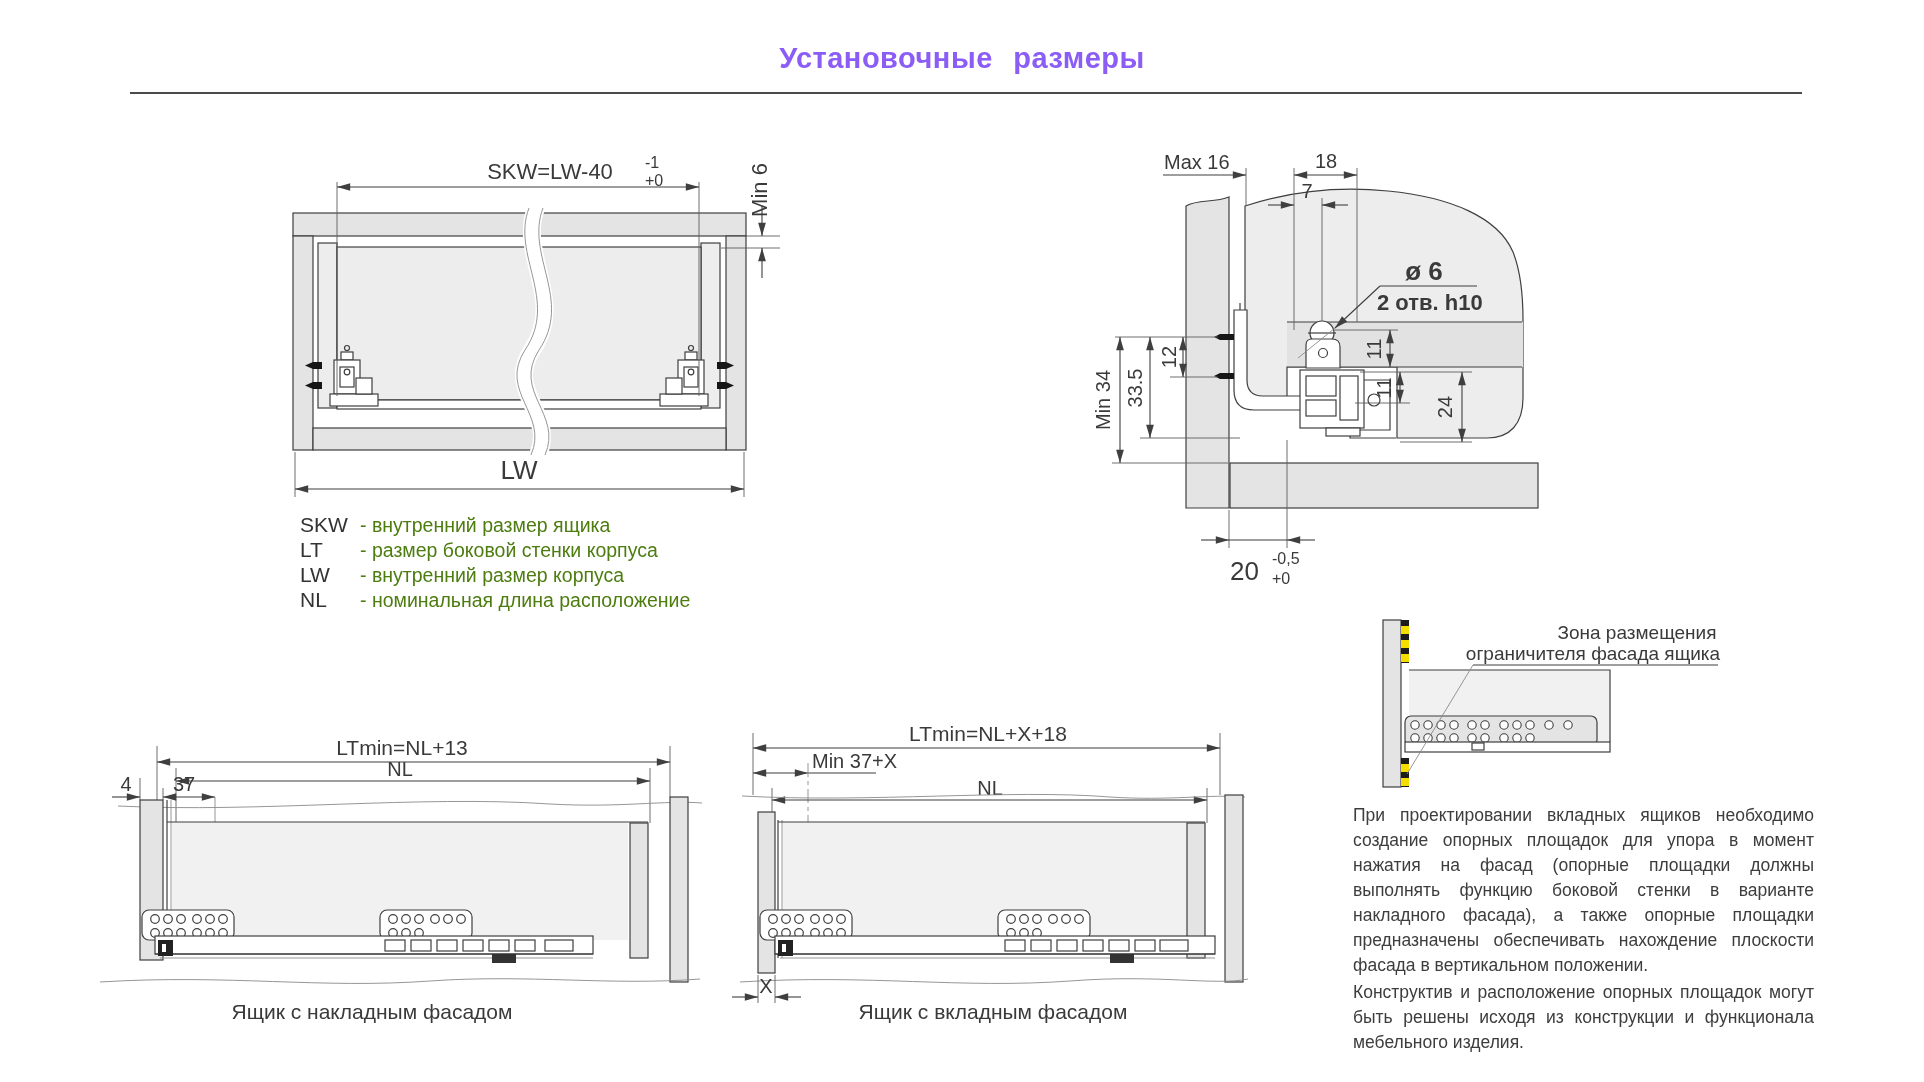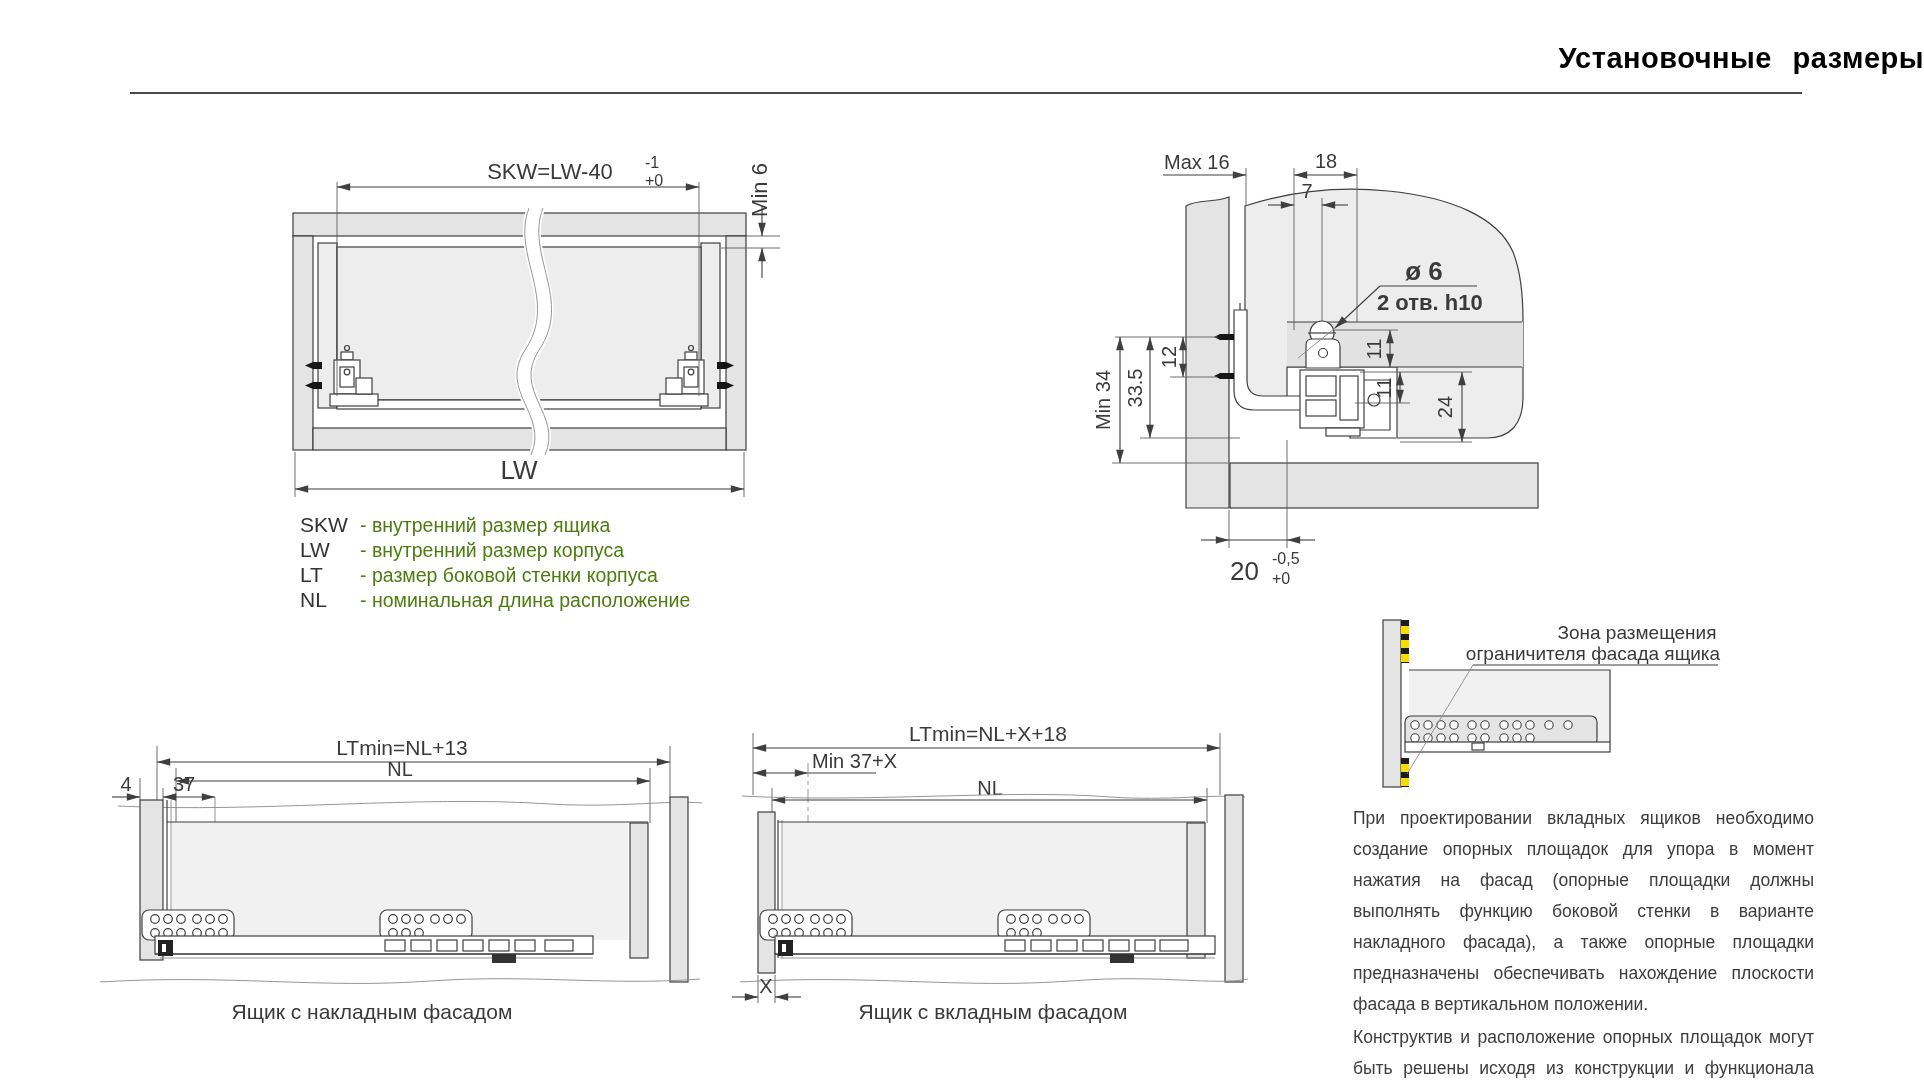--- a/index.html
+++ b/index.html
@@ -1,19 +1,19 @@
 <!DOCTYPE html>
 <html><head>
 <meta charset="utf-8">
 <style>
   html,body{margin:0;padding:0;background:#fff;}
   .page{position:relative;width:1924px;height:1082px;background:#fff;overflow:hidden;
         font-family:"Liberation Sans",sans-serif;color:#3a3a3a;}
-  .title{position:absolute;left:0;top:42px;width:100%;text-align:right;
-         font-size:29px;font-weight:bold;color:#000000;word-spacing:12px;letter-spacing:0.5px;}
+  .title{position:absolute;left:0;top:42px;width:100%;text-align:center;
+         font-size:29px;font-weight:bold;color:#8b5cf6;word-spacing:12px;letter-spacing:0.5px;}
   .divider{position:absolute;left:130px;top:92px;width:1672px;height:2px;background:#4a4a4a;}
   svg{position:absolute;left:0;top:0;}
   svg text{font-family:"Liberation Sans",sans-serif;fill:#3a3a3a;}
   .dim-t{font-size:20px;}
   .dim-l{font-size:22px;}
   .dim-xl{font-size:26px;}
   .tol{font-size:16px;}
   .cap{font-size:21px;}
   .note-t{font-size:19px;}
   .bold{font-weight:bold;}
@@ -24,21 +24,21 @@
   .dimarr{stroke:#3f3f3f;stroke-width:1.1;fill:none;marker-end:url(#arr);}
   .fill-panel{fill:#e4e4e4;stroke:#3f3f3f;stroke-width:1.2;}
   .fill-light{fill:#ededed;stroke:#3f3f3f;stroke-width:1.2;}
   .fill-lighter{fill:#f1f1f1;stroke:none;}
   .fill-white{fill:#ffffff;stroke:#3f3f3f;stroke-width:1.2;}
   .legend{position:absolute;left:300px;top:512px;}
   .legend-row{height:25px;line-height:25px;white-space:nowrap;}
   .legend-key{display:inline-block;width:60px;font-size:21px;font-weight:normal;color:#333;}
   .legend-desc{font-size:19.5px;color:#4d7c0f;}
   .notes{position:absolute;left:1353px;top:803px;width:461px;}
-  .notes p{margin:0;font-size:17.5px;line-height:31px;text-align:justify;color:#3d3d3d;}
+  .notes p{margin:0;font-size:17.5px;line-height:25px;text-align:justify;color:#3d3d3d;}
   .notes p + p{margin-top:2px;}
 </style>
 </head>
 <body>
 
 <div class="page">
 
   <div class="title">Установочные размеры</div>
   <div class="divider"></div>
 
@@ -359,24 +359,24 @@
       <text x="766" y="993" class="dim-t" text-anchor="middle">X</text>
       <text x="993" y="1019" class="cap" text-anchor="middle">Ящик с вкладным фасадом</text>
     </g>
   </svg>
 
   <div class="legend">
     <div class="legend-row">
       <span class="legend-key">SKW</span><span class="legend-desc">- внутренний размер ящика</span>
     </div>
     <div class="legend-row">
-      <span class="legend-key">LW</span><span class="legend-desc">- внутренний размер корпуса</span>
+      <span class="legend-key">LT</span><span class="legend-desc">- размер боковой стенки корпуса</span>
     </div>
     <div class="legend-row">
-      <span class="legend-key">LT</span><span class="legend-desc">- размер боковой стенки корпуса</span>
+      <span class="legend-key">LW</span><span class="legend-desc">- внутренний размер корпуса</span>
     </div>
     <div class="legend-row">
       <span class="legend-key">NL</span><span class="legend-desc">- номинальная длина расположение</span>
     </div>
   </div>
 
   <div class="notes">
     <p>При проектировании вкладных ящиков необходимо создание опорных площадок для упора в момент нажатия на фасад (опорные площадки должны выполнять функцию боковой стенки в варианте накладного фасада), а также опорные площадки предназначены обеспечивать нахождение плоскости фасада в вертикальном положении.</p>
     <p>Конструктив и расположение опорных площадок могут быть решены исходя из конструкции и функционала мебельного изделия.</p>
   </div>

